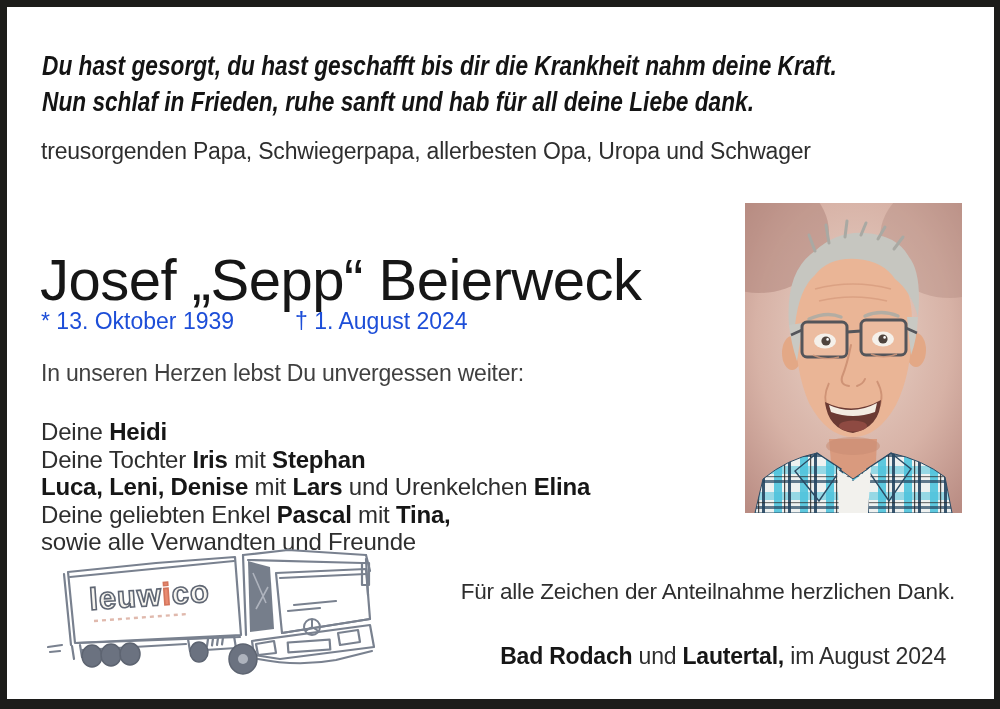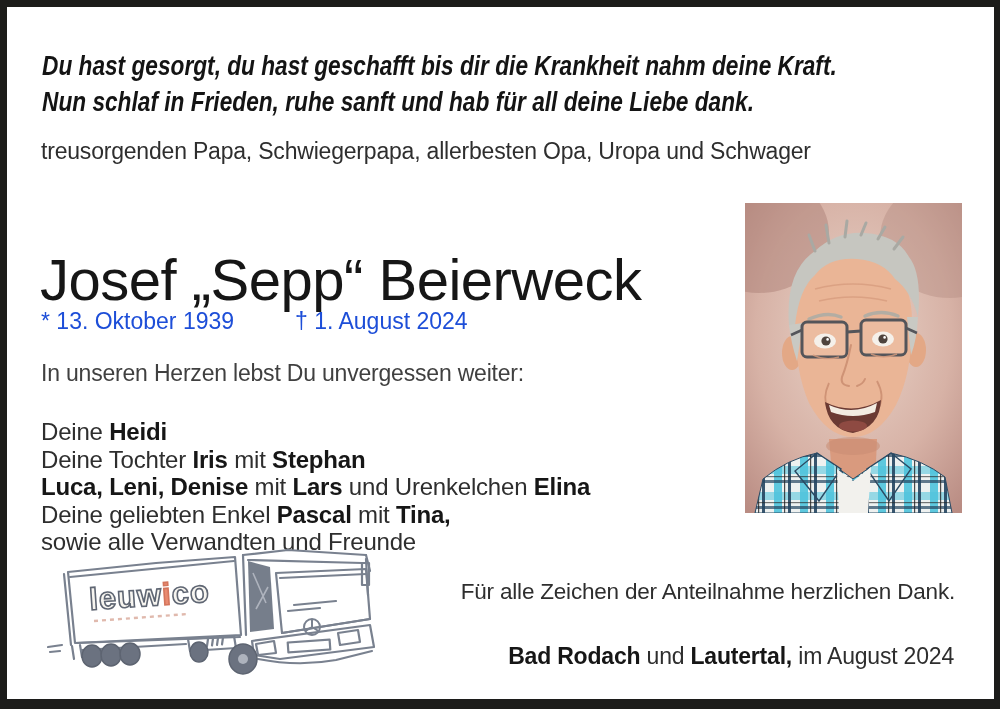--- a/index.html
+++ b/index.html
@@ -36,21 +36,21 @@
     left:41px;top:360px;font-size:23px;color:#404040;letter-spacing:-0.2px;
   }
   .family{
     left:41px;top:418px;font-size:24px;line-height:27.5px;color:#2e2e2e;letter-spacing:-0.2px;
   }
   .family b, .signoff b{font-weight:bold;color:#161616;}
   .thanks{
     right:45px;top:579px;font-size:22.5px;color:#2e2e2e;letter-spacing:-0.2px;
   }
   .signoff{
-    right:46px;top:643px;font-size:23px;color:#2e2e2e;letter-spacing:-0.2px;text-align:right;
+    right:54px;top:643px;font-size:23px;color:#2e2e2e;letter-spacing:-0.2px;text-align:right;
   }
   .photo{left:745px;top:203px;width:217px;height:310px;}
   .truck{left:36px;top:543px;width:342px;height:150px;}
 </style>
 </head>
 <body>
 
 <div>
   <div class="frame" style="left:0;top:0;width:1000px;height:7px;"></div>
   <div class="frame" style="left:0;top:0;width:7px;height:709px;"></div>

